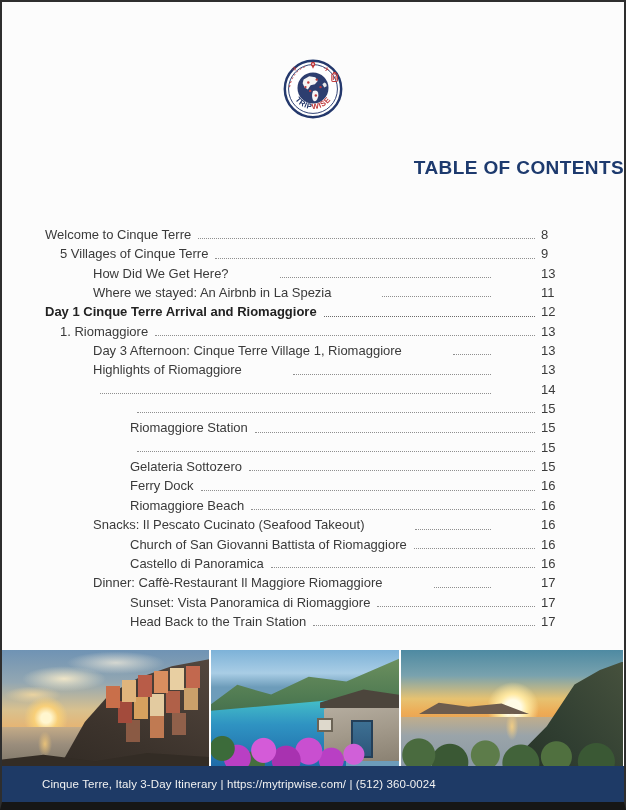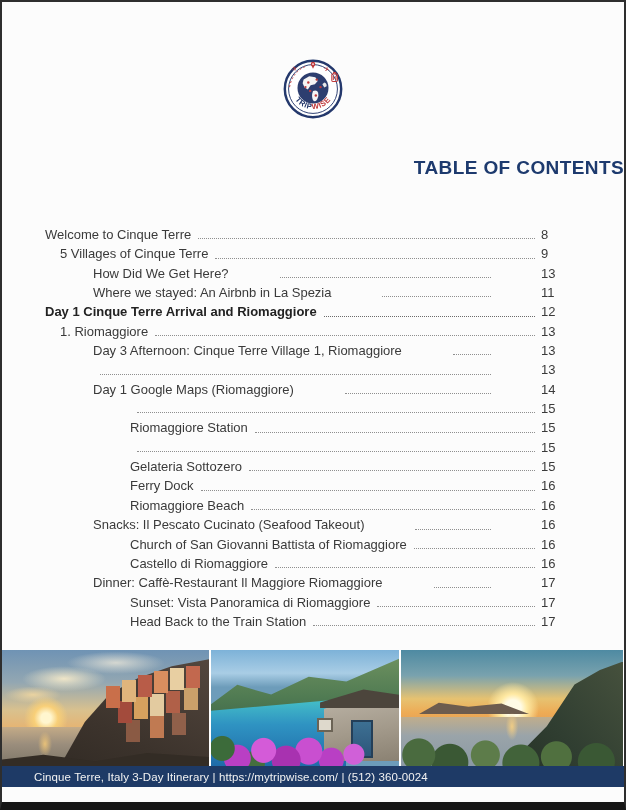--- a/index.html
+++ b/index.html
@@ -126,23 +126,23 @@
   .p3-bushes{bottom:0;left:0;width:100%;height:32%;
     background:
       radial-gradient(circle at 8% 70%,#4a6b3f 0 16px,rgba(0,0,0,0) 17px),
       radial-gradient(circle at 22% 90%,#3a5834 0 18px,rgba(0,0,0,0) 19px),
       radial-gradient(circle at 38% 70%,#5d7c4a 0 14px,rgba(0,0,0,0) 15px),
       radial-gradient(circle at 54% 92%,#42633a 0 18px,rgba(0,0,0,0) 19px),
       radial-gradient(circle at 70% 75%,#50703f 0 15px,rgba(0,0,0,0) 16px),
       radial-gradient(circle at 88% 88%,#3a5834 0 18px,rgba(0,0,0,0) 19px);}
   
   .footer{
-    position:absolute;top:764px;left:0;width:622px;height:21px;
+    position:absolute;top:764px;left:0;width:622px;height:36px;
     background:var(--footer-bg);
-    display:flex;align-items:center;padding-left:32px;
+    display:flex;align-items:center;padding-left:40px;
     color:#f2f2f2;font-size:11.5px;letter-spacing:.1px;
   }
 </style>
 </head>
 <body>
 
 <div class="page">
 
   <div class="logo-wrap">
     <svg viewBox="0 0 66 66" width="62" height="62">
@@ -229,26 +229,26 @@
       <span class="toc-page">13</span>
     </div>
 
     <div class="toc-row lvl2">
       <span class="toc-label">Day 3 Afternoon: Cinque Terre Village 1, Riomaggiore</span>
       <span class="toc-leader"></span>
       <span class="toc-page">13</span>
     </div>
 
     <div class="toc-row lvl2">
+      <span class="toc-label">Highlights of Riomaggiore</span>
       <span class="toc-leader"></span>
       <span class="toc-page">13</span>
     </div>
 
     <div class="toc-row lvl2">
-      <span class="toc-label">Day 1 Google Maps (Riomaggiore)</span>
       <span class="toc-leader"></span>
       <span class="toc-page">14</span>
     </div>
 
     <div class="toc-row lvl3">
       <span class="toc-leader"></span>
       <span class="toc-page">15</span>
     </div>
 
     <div class="toc-row lvl3">
@@ -286,21 +286,21 @@
       <span class="toc-page">16</span>
     </div>
 
     <div class="toc-row lvl3">
       <span class="toc-label">Church of San Giovanni Battista of Riomaggiore</span>
       <span class="toc-leader"></span>
       <span class="toc-page">16</span>
     </div>
 
     <div class="toc-row lvl3">
-      <span class="toc-label">Castello di Riomaggiore</span>
+      <span class="toc-label">Castello di Panoramica</span>
       <span class="toc-leader"></span>
       <span class="toc-page">16</span>
     </div>
 
     <div class="toc-row lvl2">
       <span class="toc-label">Dinner: Caffè-Restaurant Il Maggiore Riomaggiore</span>
       <span class="toc-leader"></span>
       <span class="toc-page">17</span>
     </div>
 

